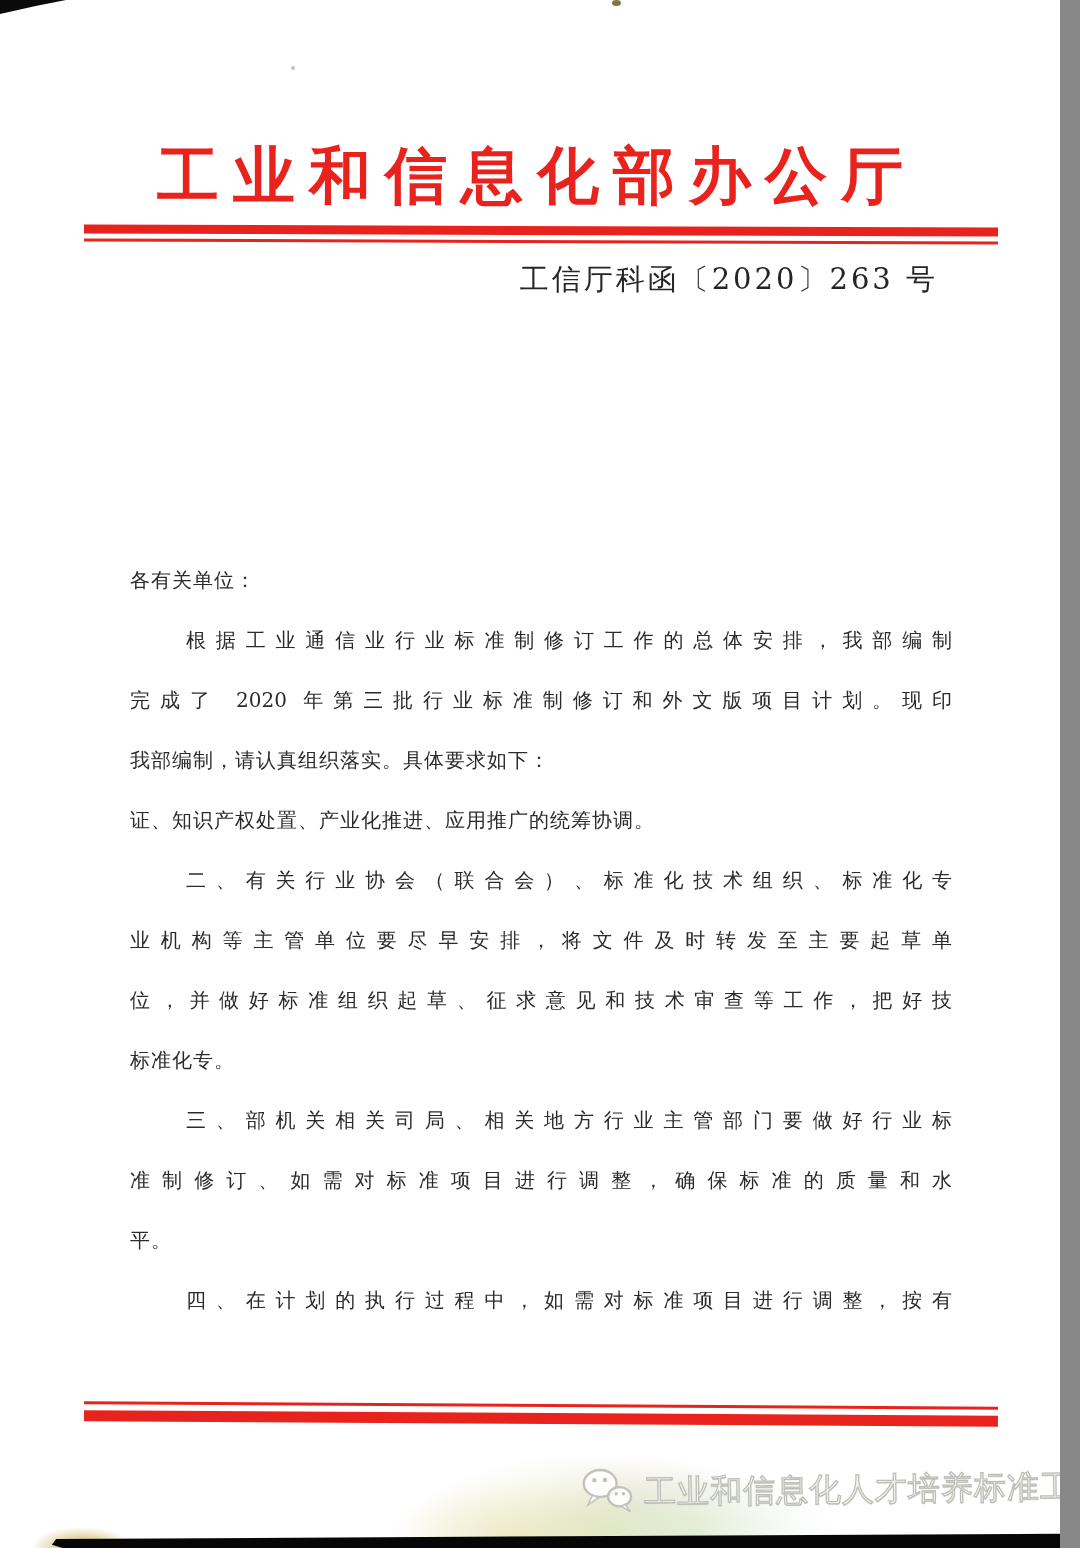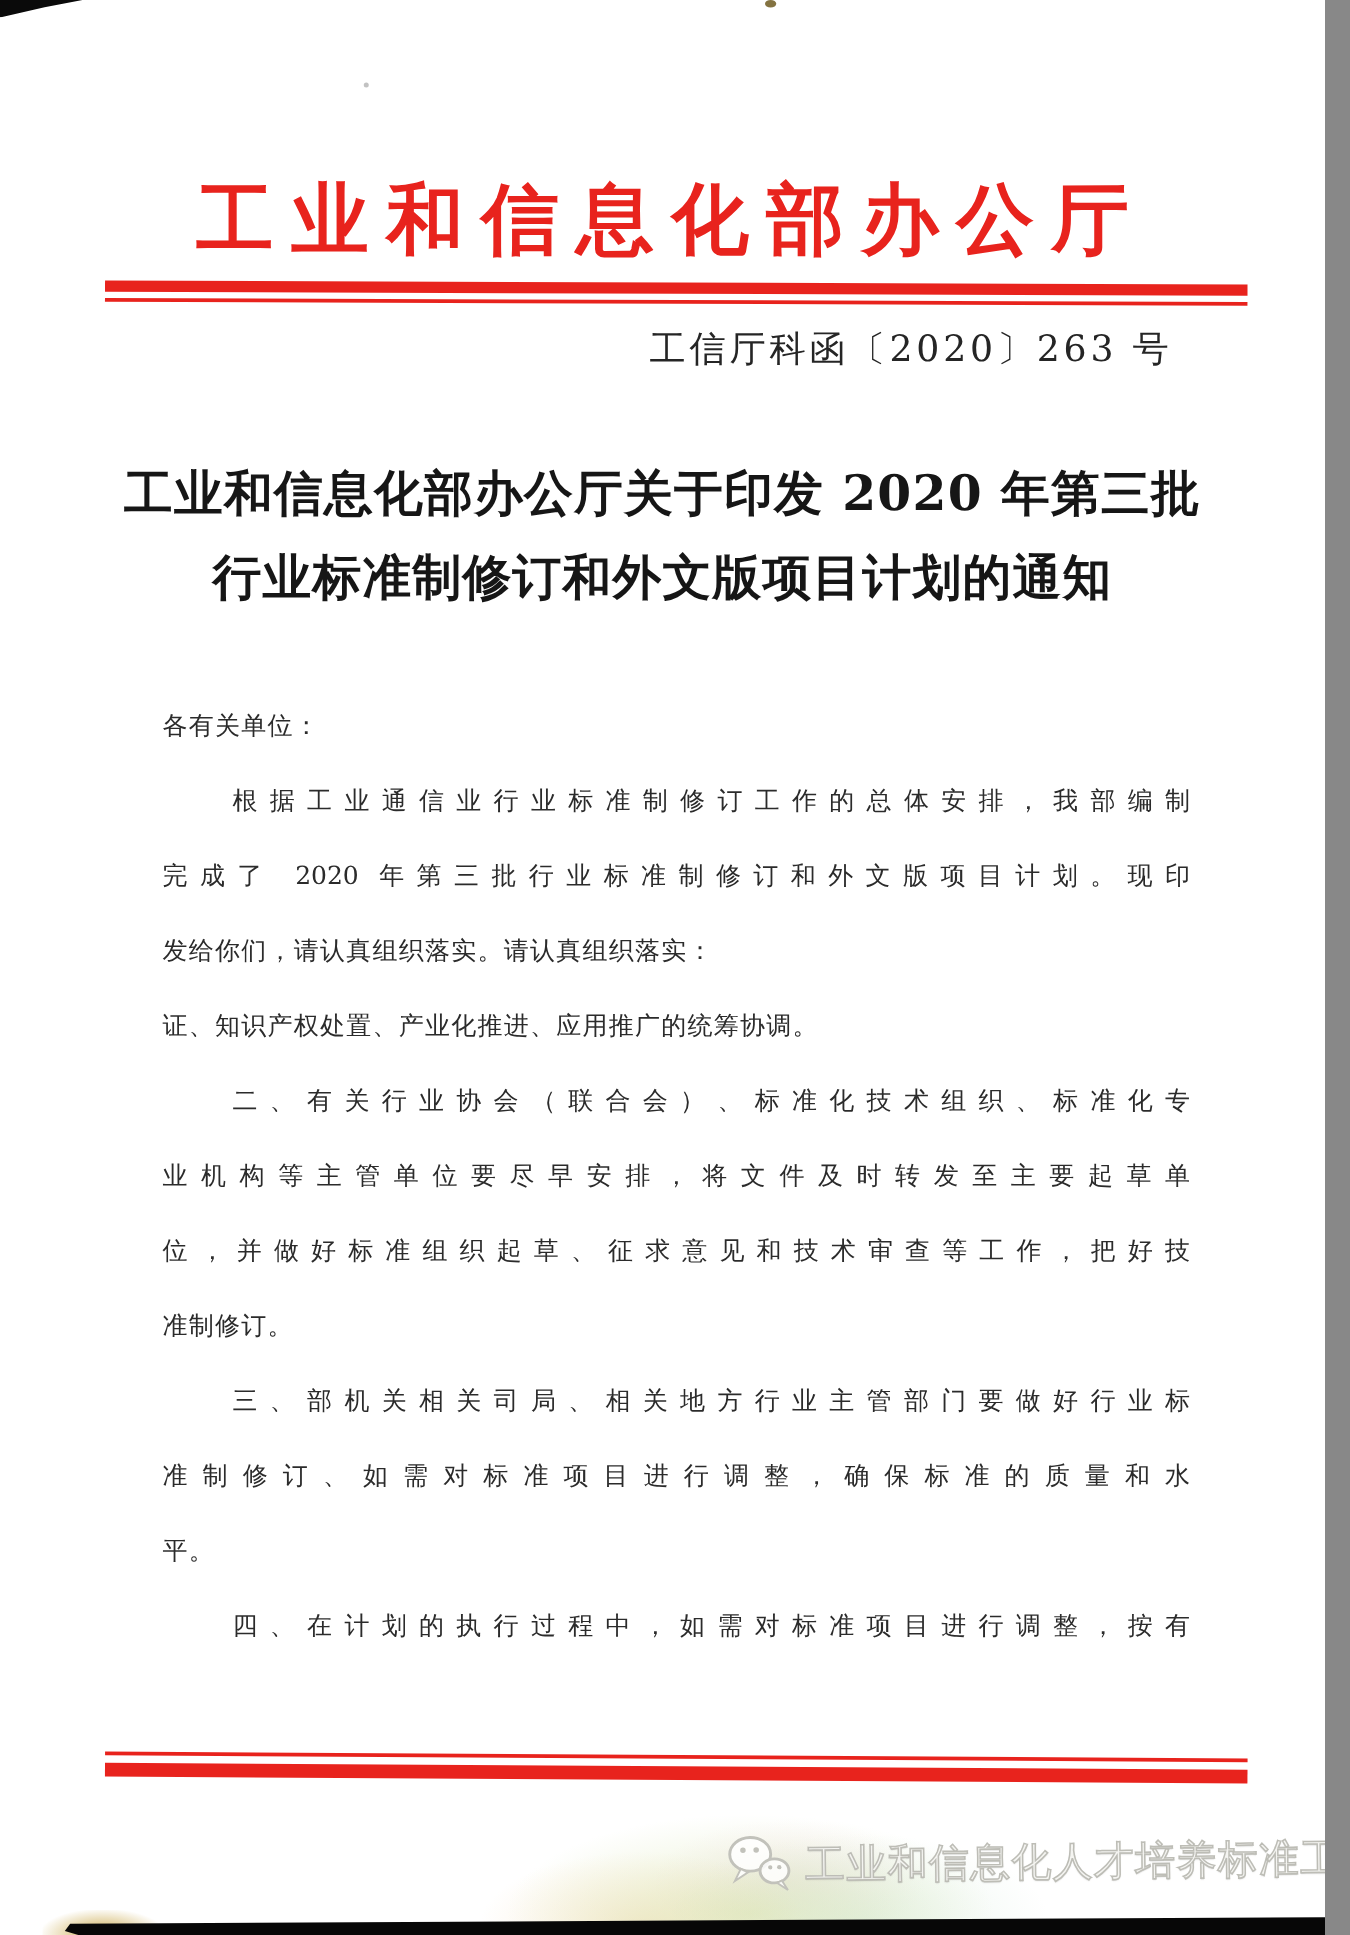--- a/index.html
+++ b/index.html
@@ -73,35 +73,31 @@
 
   <div class="org-header">工业和信息化部办公厅</div>
 
   <div class="rules-top">
     <div class="rule-thick"></div>
     <div class="rule-thin"></div>
   </div>
 
   <div class="doc-number">工信厅科函〔2020〕263 号</div>
 
-  <div class="doc-title">
-    <div>工业和信息化部办公厅关于印发 2020 年第三批</div>
-    <div>行业标准制修订和外文版项目计划的通知</div>
-  </div>
 
   <div class="body-text">
     <div class="bline">各有关单位：</div>
     <div class="bline indent justify">根据工业通信业行业标准制修订工作的总体安排，我部编制</div>
     <div class="bline justify">完成了 2020 年第三批行业标准制修订和外文版项目计划。现印</div>
-    <div class="bline">发给你们，请认真组织落实。请认真组织落实：</div>
+    <div class="bline">我部编制，请认真组织落实。具体要求如下：</div>
     <div class="bline">证、知识产权处置、产业化推进、应用推广的统筹协调。</div>
     <div class="bline indent justify">二、有关行业协会（联合会）、标准化技术组织、标准化专</div>
     <div class="bline justify">业机构等主管单位要尽早安排，将文件及时转发至主要起草单</div>
     <div class="bline justify">位，并做好标准组织起草、征求意见和技术审查等工作，把好技</div>
-    <div class="bline">准制修订。</div>
+    <div class="bline">标准化专。</div>
     <div class="bline indent justify">三、部机关相关司局、相关地方行业主管部门要做好行业标</div>
     <div class="bline justify">准制修订、如需对标准项目进行调整，确保标准的质量和水</div>
     <div class="bline">平。</div>
     <div class="bline indent justify">四、在计划的执行过程中，如需对标准项目进行调整，按有</div>
   </div>
 
   <div class="rules-bottom">
     <div class="rule-thin"></div>
     <div class="rule-thick"></div>
   </div>

